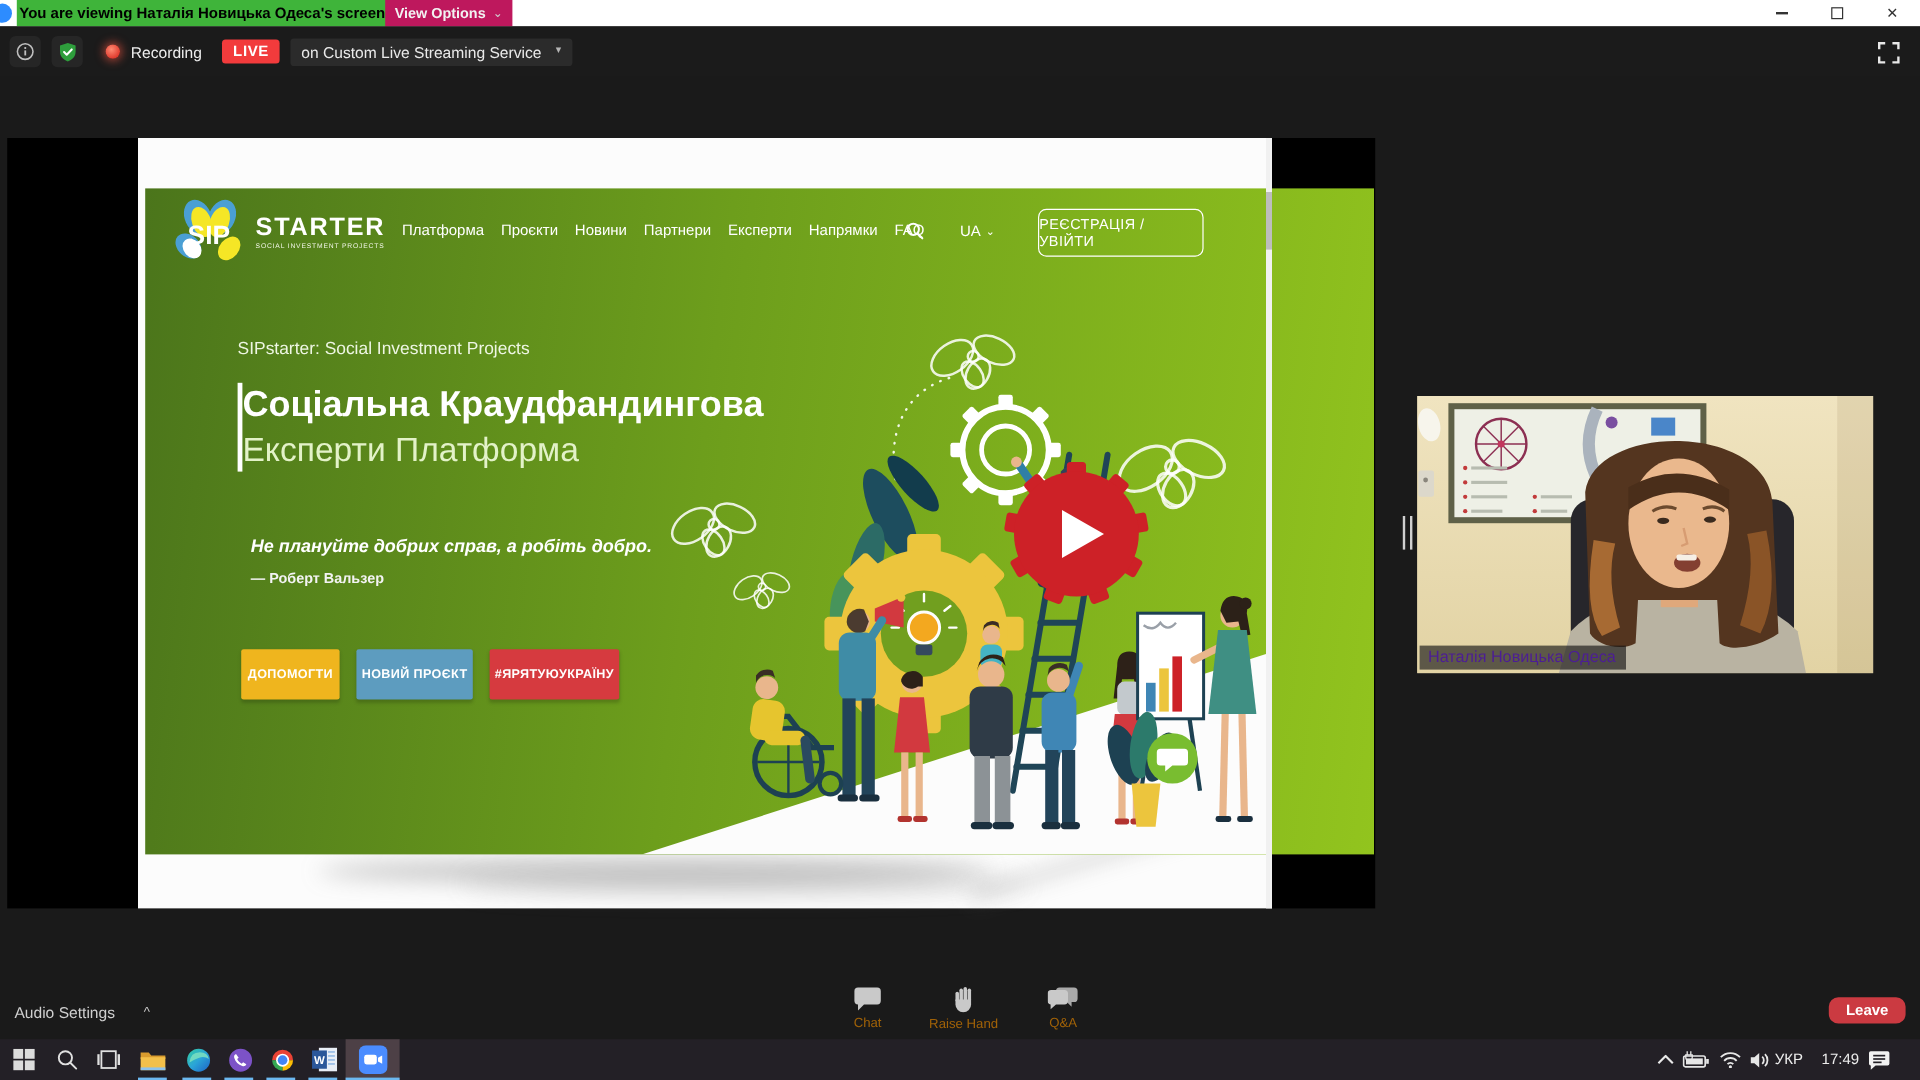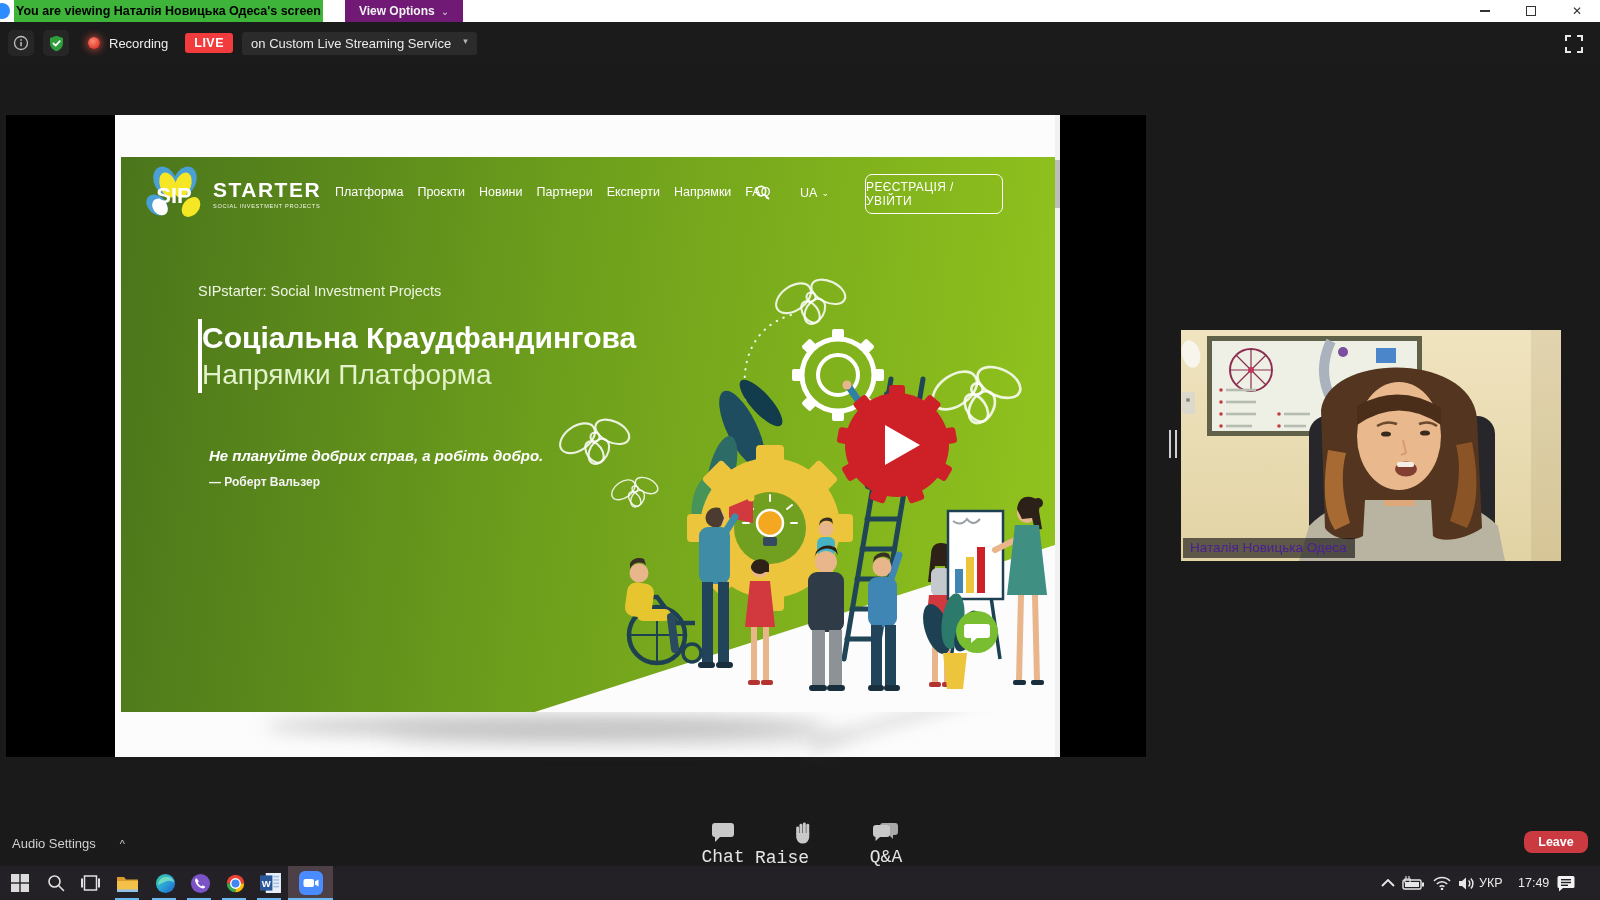--- a/index.html
+++ b/index.html
@@ -4,22 +4,22 @@
 <style>
   html,body{margin:0;padding:0;background:#1a1a1a;}
   #app{position:relative;width:1600px;height:900px;overflow:hidden;
        font-family:"Liberation Sans","DejaVu Sans",sans-serif;background:#1a1a1a;}
   .abs{position:absolute;}
   
   .win-titlebar{left:0;top:0;width:1600px;height:22px;background:#ffffff;}
   .zoom-dot{left:-6px;top:3px;width:16px;height:16px;border-radius:50%;background:#2d8cff;}
   .banner{left:14px;top:0;width:309px;height:22px;background:#3fb43a;color:#000000;
           font-size:12.5px;font-weight:bold;display:flex;align-items:center;justify-content:center;}
-  .view-options{left:321px;top:0;width:118px;height:22px;background:#701a75;color:#f2f2f2;
-          font-size:12px;font-weight:bold;display:flex;align-items:center;justify-content:center;gap:6px;margin-left:24px;}
+  .view-options{left:321px;top:0;width:106px;height:22px;background:#be185d;color:#f2f2f2;
+          font-size:12px;font-weight:bold;display:flex;align-items:center;justify-content:center;gap:6px;}
   .vo-caret{font-size:10px;color:#cfcfcf;font-weight:normal;}
   .wc{top:0;height:22px;width:46px;display:flex;align-items:center;justify-content:center;}
   .wc-min-bar{width:10px;height:1.5px;background:#333;}
   .wc-restore-box{width:8px;height:8px;border:1px solid #333;position:relative;background:#fff;}
   .wc-restore-box:before{content:"";position:absolute;left:2px;top:-4px;width:8px;height:8px;border:1px solid #333;background:#fff;z-index:-1;}
   .wc-close{font-size:12px;color:#333;line-height:1;}
   
   .toolbar{left:0;top:22px;width:1600px;height:42px;background:#1b1b1b;display:flex;align-items:center;padding-left:8px;box-sizing:border-box;gap:9px;}
   .tb-tile{width:26px;height:26px;background:#262626;border-radius:5px;display:flex;align-items:center;justify-content:center;}
   .rec-dot{width:12px;height:12px;border-radius:50%;margin-left:10px;
@@ -30,21 +30,21 @@
               letter-spacing:.5px;padding:3px 9px;border-radius:3px;}
   .stream-box{display:flex;align-items:flex-start;gap:12px;background:#2b2b2b;border-radius:3px;
               padding:4px 9px;color:#eaeaea;font-size:13px;}
   .stream-caret{color:#b5b5b5;font-size:9px;}
   .fullscreen{left:1564px;top:34px;width:20px;height:20px;}
   
   .share-black{left:6px;top:115px;width:1140px;height:642px;background:#000;}
   .page{left:115px;top:115px;width:945px;height:642px;background:#fcfcfc;}
   .scroll-track{right:0;top:0;width:5px;height:642px;background:#f1f1f1;}
   .scroll-thumb{right:0;top:45px;width:5px;height:48px;background:#bdbdbd;}
-  .hero{left:6px;top:42px;width:934px;height:555px;overflow:hidden;
+  .hero{left:6px;top:42px;width:1024px;height:555px;overflow:hidden;
         background:linear-gradient(97deg,#4b751b 0%,#6d9e1c 45%,#92c41e 100%);}
   .hero-wedge{left:0;top:0;width:934px;height:555px;background:#fcfcfc;
         clip-path:polygon(44.3% 100%,100% 69.9%,100% 100%);}
   .pg-shadow1{left:150px;top:600px;width:560px;height:22px;border-radius:50%;
         background:rgba(110,110,110,.35);filter:blur(9px);}
   .pg-shadow2{left:270px;top:613px;width:470px;height:16px;border-radius:50%;
         background:rgba(130,130,130,.3);filter:blur(10px);}
   .pg-shadow3{left:690px;top:592px;width:230px;height:12px;background:rgba(150,150,150,.28);
         filter:blur(8px);transform:rotate(-17deg);}
   
@@ -74,21 +74,21 @@
   .btn-r{width:108px;background:#d63a3f;}
   .illus{left:418px;top:100px;}
   
   .drag-handle{left:1169px;top:430px;width:10px;height:28px;display:flex;gap:4px;}
   .drag-handle span{display:block;width:2px;height:28px;background:#cfcfcf;}
   .video{left:1181px;top:330px;width:380px;height:231px;background:#e6d8ac;overflow:hidden;}
   .video-name{left:2px;bottom:3px;background:rgba(22,22,22,.65);color:#4c1d95;font-size:13.5px;
         padding:2px 9px 3px 7px;}
   
   .ctl-group{top:822px;width:96px;display:flex;flex-direction:column;align-items:center;gap:4px;}
-  .ctl-label{color:#e5e5e5;font-size:18px;font-family:Liberation Mono, monospace;}
+  .ctl-label{color:#a16207;font-size:11px;}
   .audio-settings{left:12px;top:836px;display:flex;align-items:center;gap:24px;color:#cfcfcf;font-size:13px;}
   .audio-chevron{font-size:11px;color:#cfcfcf;}
   .leave-btn{left:1524px;top:831px;width:64px;height:22px;background:#cb3a41;border-radius:8px;
         color:#fff;font-weight:bold;font-size:12.5px;display:flex;align-items:center;justify-content:center;}
   
   .taskbar{left:0;top:866px;width:1600px;height:34px;background:#232026;}
   .tb-slot{top:0;height:34px;width:36px;display:flex;align-items:center;justify-content:center;}
   .tb-underline{height:2px;background:#6cb8f0;bottom:0;}
   .zoom-tile{left:288px;top:0;width:45px;height:34px;background:#4d4046;display:flex;align-items:center;justify-content:center;}
   .tray-text{top:0;height:34px;display:flex;align-items:center;color:#ececec;font-size:12.5px;}
@@ -404,25 +404,30 @@
       <div class="abs lang">
         <span>UA</span>
         <span class="lang-caret">⌄</span>
       </div>
 
       <div class="abs register-btn">РЕЄСТРАЦІЯ / УВІЙТИ</div>
 
       <div class="abs kicker">SIPstarter: Social Investment Projects</div>
       <div class="abs headline">
         <div class="h-line1">Соціальна Краудфандингова</div>
-        <div class="h-line2">Напрямки Платформа</div>
+        <div class="h-line2">Експерти Платформа</div>
       </div>
       <div class="abs quote">Не плануйте добрих справ, а робіть добро.</div>
       <div class="abs quote-author">— Роберт Вальзер</div>
 
+      <div class="abs btn-row">
+        <div class="hero-btn btn-y">ДОПОМОГТИ</div>
+        <div class="hero-btn btn-b">НОВИЙ ПРОЄКТ</div>
+        <div class="hero-btn btn-r">#ЯРЯТУЮУКРАЇНУ</div>
+      </div>
     </div>
 
     <div class="abs scroll-track">
       <div class="abs scroll-thumb"></div>
     </div>
   </div>
 
   <div class="abs drag-handle">
     <span></span>
     <span></span>

